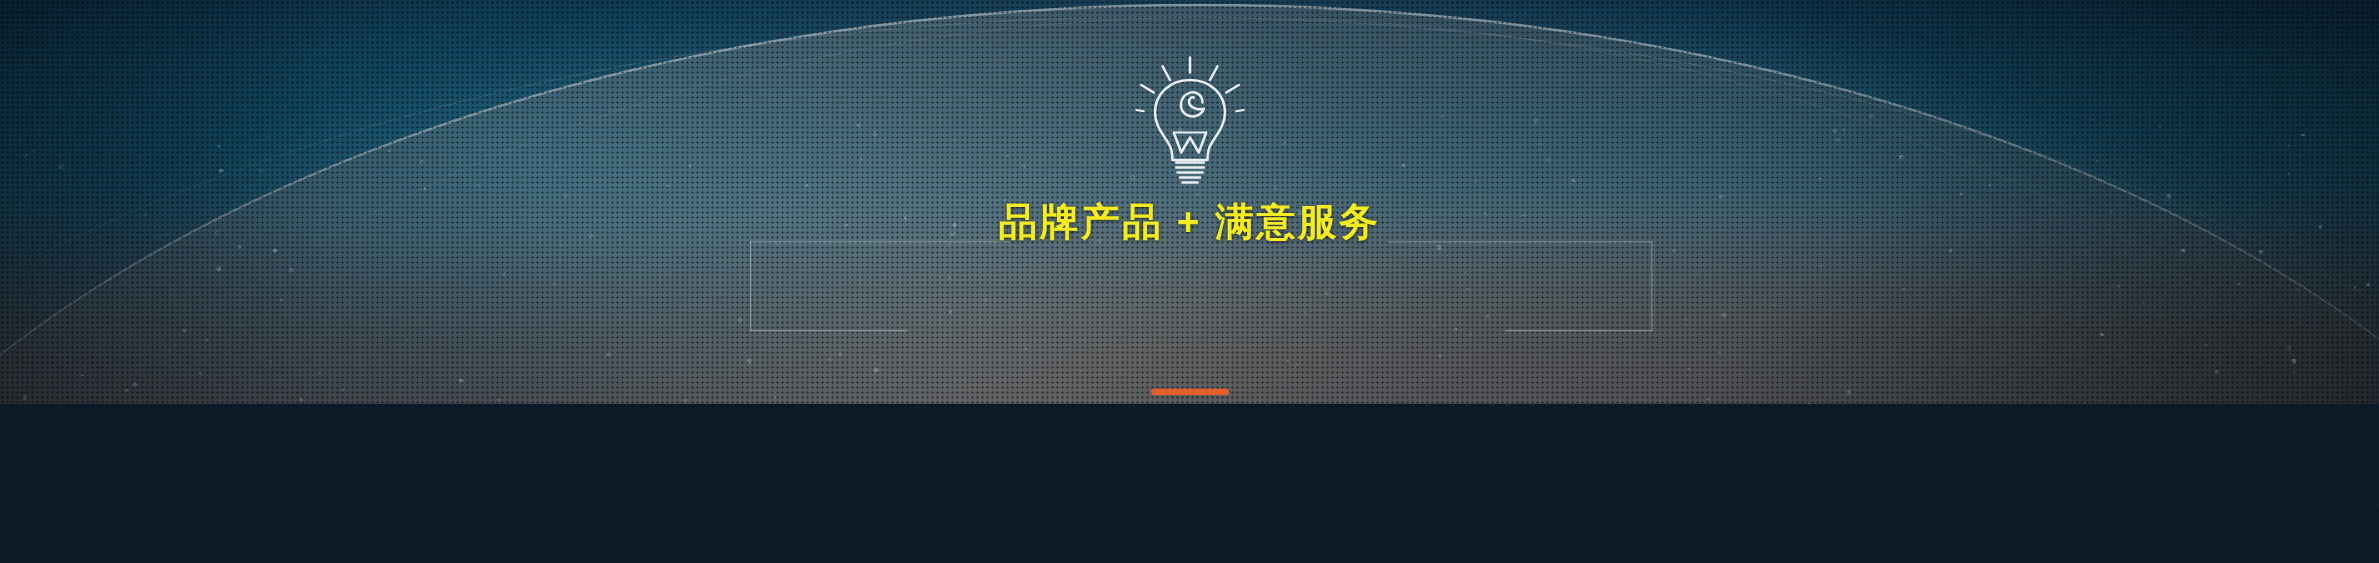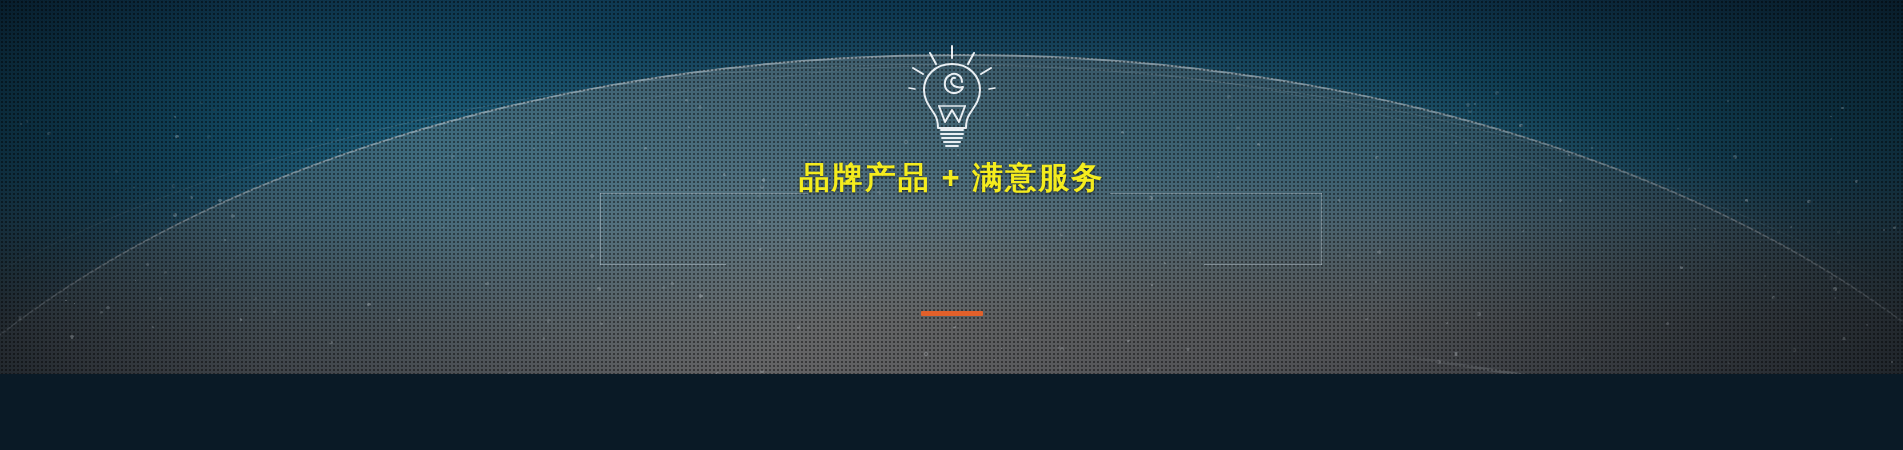--- a/index.html
+++ b/index.html
@@ -7,21 +7,21 @@
   html, body {
     width:1903px; height:450px;
     overflow:hidden;
     background:#0a1a26;
     font-family:"Liberation Sans","DejaVu Sans",sans-serif;
   }
 
   
   .banner{
     position:relative;
-    width:1903px; height:374px;
+    width:1903px; height:323px;
     overflow:hidden;
     background:#0b2233;
   }
 
   
   .bg-base{
     position:absolute; inset:0;
     background:
       linear-gradient(180deg,
         #0d3047 0%,

